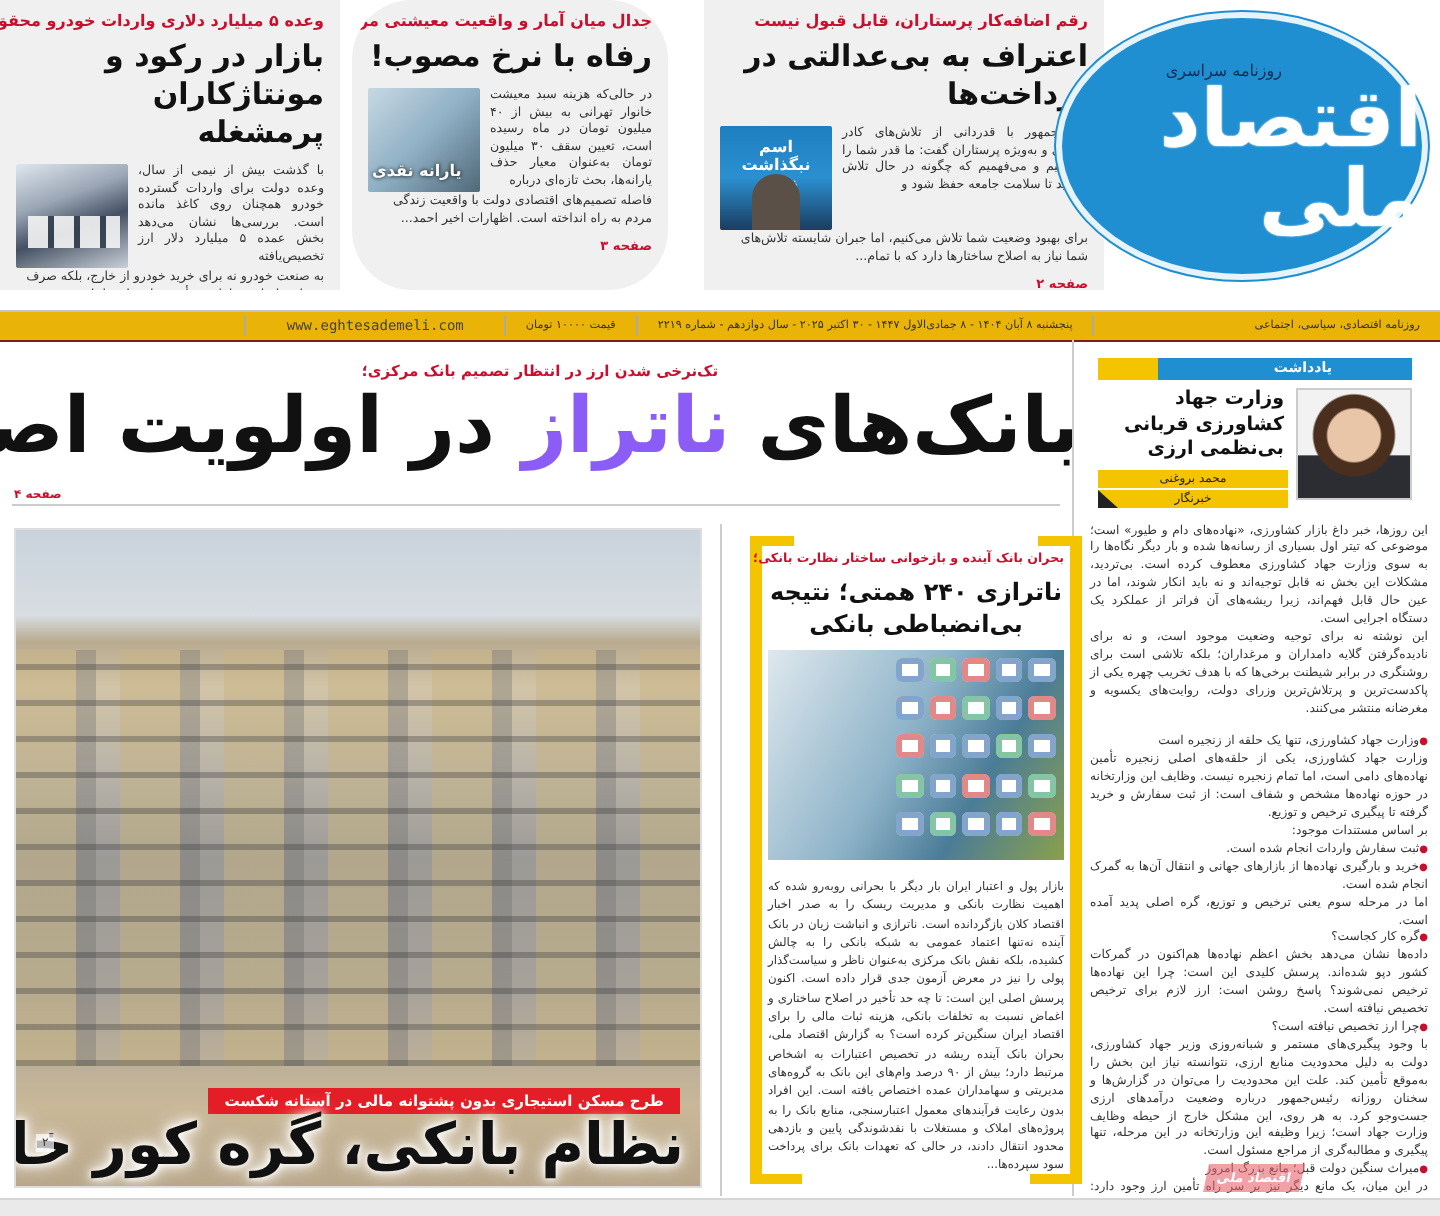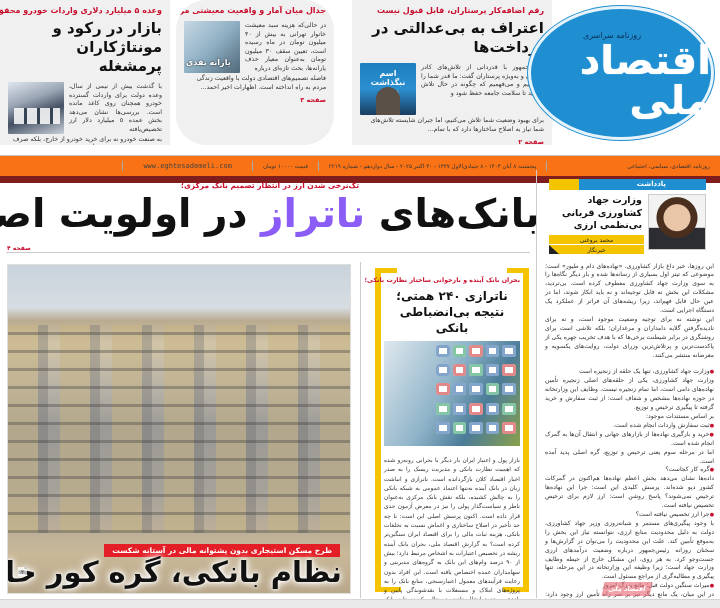--- a/index.html
+++ b/index.html
@@ -27,21 +27,21 @@
   .thumb-person { background: linear-gradient(180deg,#1e7fc0 0%,#2b8fd0 50%,#1a3d60 100%); }
   .thumb-person span { position:absolute; top:6px; left:2px; right:2px; font-size:8px; font-weight:bold; color:#fff; text-align:center; }
   .thumb-person::after { content:""; position:absolute; left:16px; bottom:0; width:24px; height:28px; border-radius:12px 12px 0 0; background:#5a5048; }
 
   
   #logo { position: absolute; left: 528px; top: 6px; width: 186px; height: 134px; border-radius: 50%; background: #1f8fd2; border: 3px solid #e7f3fb; box-shadow: 0 0 0 1px #1f8fd2; display: flex; align-items: center; justify-content: center; flex-direction: column; }
   #logo .sub { color: #0b2f55; font-size: 8px; position: absolute; top: 22px; right: 70px; }
   #logo .name { color: #ffffff; font-weight: bold; font-size: 40px; line-height: 40px; letter-spacing: -1px; text-shadow: 0 0 1px #fff; margin-top: 14px; }
 
   
-  #strip { position: absolute; left: 0; top: 155px; width: 720px; height: 28px; background: #f97316; border-top: 1px solid #c4c4c4; border-bottom: 7px solid #7f1d1d; display: flex; align-items: center; font-size: 5.6px; color: #333; white-space: nowrap; }
+  #strip { position: absolute; left: 0; top: 155px; width: 720px; height: 16px; background: #eab308; border-top: 1px solid #c4c4c4; border-bottom: 1px solid #7f1d1d; display: flex; align-items: center; font-size: 5.6px; color: #333; white-space: nowrap; }
   #strip .cell { padding: 0 10px; border-left: 1px solid #aaa; height: 10px; line-height: 10px; }
   #strip .url { font-family: "DejaVu Sans Mono", monospace; font-size: 7px; color: #444; direction: ltr; padding: 0 20px; }
 
   
   #main-kicker { position: absolute; left: 0; width: 540px; top: 181px; text-align: center; color: #c8102e; font-size: 7.5px; font-weight: bold; }
   #main-headline { position: absolute; left: 0; width: 540px; top: 191px; text-align: center; font-size: 39px; line-height: 46px; font-weight: bold; color: #111; letter-spacing: -1px; white-space: nowrap; }
   #main-headline .red { color: #8b5cf6; }
   #main-page { position: absolute; left: 7px; top: 244px; color: #c8102e; font-size: 6px; font-weight: bold; }
   #main-rule { position: absolute; left: 6px; top: 252px; width: 524px; height: 1px; background: #ccc; }
 
@@ -51,21 +51,21 @@
       repeating-linear-gradient(0deg, rgba(60,60,60,.35) 0 3px, transparent 3px 18px),
       repeating-linear-gradient(90deg, rgba(200,180,130,.5) 0 30px, rgba(110,110,110,.35) 30px 40px, transparent 40px 52px); }
   #photo .cap-red { position: absolute; right: 10px; top: 279px; background: #e41e26; color: #fff; font-size: 7.5px; padding: 2px 8px; font-weight: bold; white-space: nowrap; }
   #photo .cap-big { position: absolute; right: 8px; top: 290px; color: #111; font-size: 29px; font-weight: bold; white-space: nowrap; text-shadow: 0 0 3px #fff, 0 0 6px #fff, 0 0 10px #fff; letter-spacing: -1px; }
   #photo .pg { position: absolute; left: 10px; top: 302px; background: rgba(255,255,255,.7); font-size: 6px; padding: 1px 3px; color: #333; }
 
   #col-rule-a { position: absolute; left: 360px; top: 262px; width: 1px; height: 336px; background: #ccc; }
   #col-rule-b { position: absolute; left: 536px; top: 170px; width: 1px; height: 428px; background: #ccc; }
 
   
-  #ybox { position: absolute; left: 375px; top: 268px; width: 154px; height: 324px; }
+  #ybox { position: absolute; left: 375px; top: 268px; width: 166px; height: 324px; }
   #ybox .edge { position: absolute; background: #f5c400; }
   #ybox .e-l { left: 0; top: 0; width: 6px; height: 100%; }
   #ybox .e-r { right: 0; top: 0; width: 6px; height: 100%; }
   #ybox .e-tl { left: 0; top: 0; width: 22px; height: 5px; }
   #ybox .e-tr { right: 0; top: 0; width: 22px; height: 5px; }
   #ybox .e-bl { left: 0; bottom: 0; width: 26px; height: 5px; }
   #ybox .e-br { right: 0; bottom: 0; width: 26px; height: 5px; }
   #ybox .inner { position: absolute; left: 9px; right: 9px; top: 8px; bottom: 8px; }
   #ybox .k { color: #c8102e; font-size: 6.3px; font-weight: bold; text-align: center; white-space: nowrap; }
   #ybox .h { font-size: 12px; font-weight: bold; text-align: center; line-height: 16px; margin-top: 5px; color: #111; }
@@ -105,20 +105,21 @@
   <div class="body">
     <div class="txt">با گذشت بیش از نیمی از سال، وعده دولت برای واردات گسترده خودرو همچنان روی کاغذ مانده است. بررسی‌ها نشان می‌دهد بخش عمده ۵ میلیارد دلار ارز تخصیص‌یافته</div>
     <div class="thumb thumb-cars"></div>
   </div>
   <div class="tail">به صنعت خودرو نه برای خرید خودرو از خارج، بلکه صرف مونتاژ، واردات قطعات و تأمین نیاز تولید داخلی شده...</div>
 
 </div>
 
 <div class="teaser" id="t2">
   <div class="kicker">جدال میان آمار و واقعیت معیشتی مردم؛</div>
+  <div class="headline">رفاه با نرخ مصوب!</div>
   <div class="body">
     <div class="txt">در حالی‌که هزینه سبد معیشت خانوار تهرانی به بیش از ۴۰ میلیون تومان در ماه رسیده است، تعیین سقف ۳۰ میلیون تومان به‌عنوان معیار حذف یارانه‌ها، بحث تازه‌ای درباره</div>
     <div class="thumb thumb-atm">
         <span>یارانه نقدی</span>
       </div>
   </div>
   <div class="tail">فاصله تصمیم‌های اقتصادی دولت با واقعیت زندگی مردم به راه انداخته است. اظهارات اخیر احمد...</div>
   <div class="page">صفحه ۳</div>
 </div>
 

